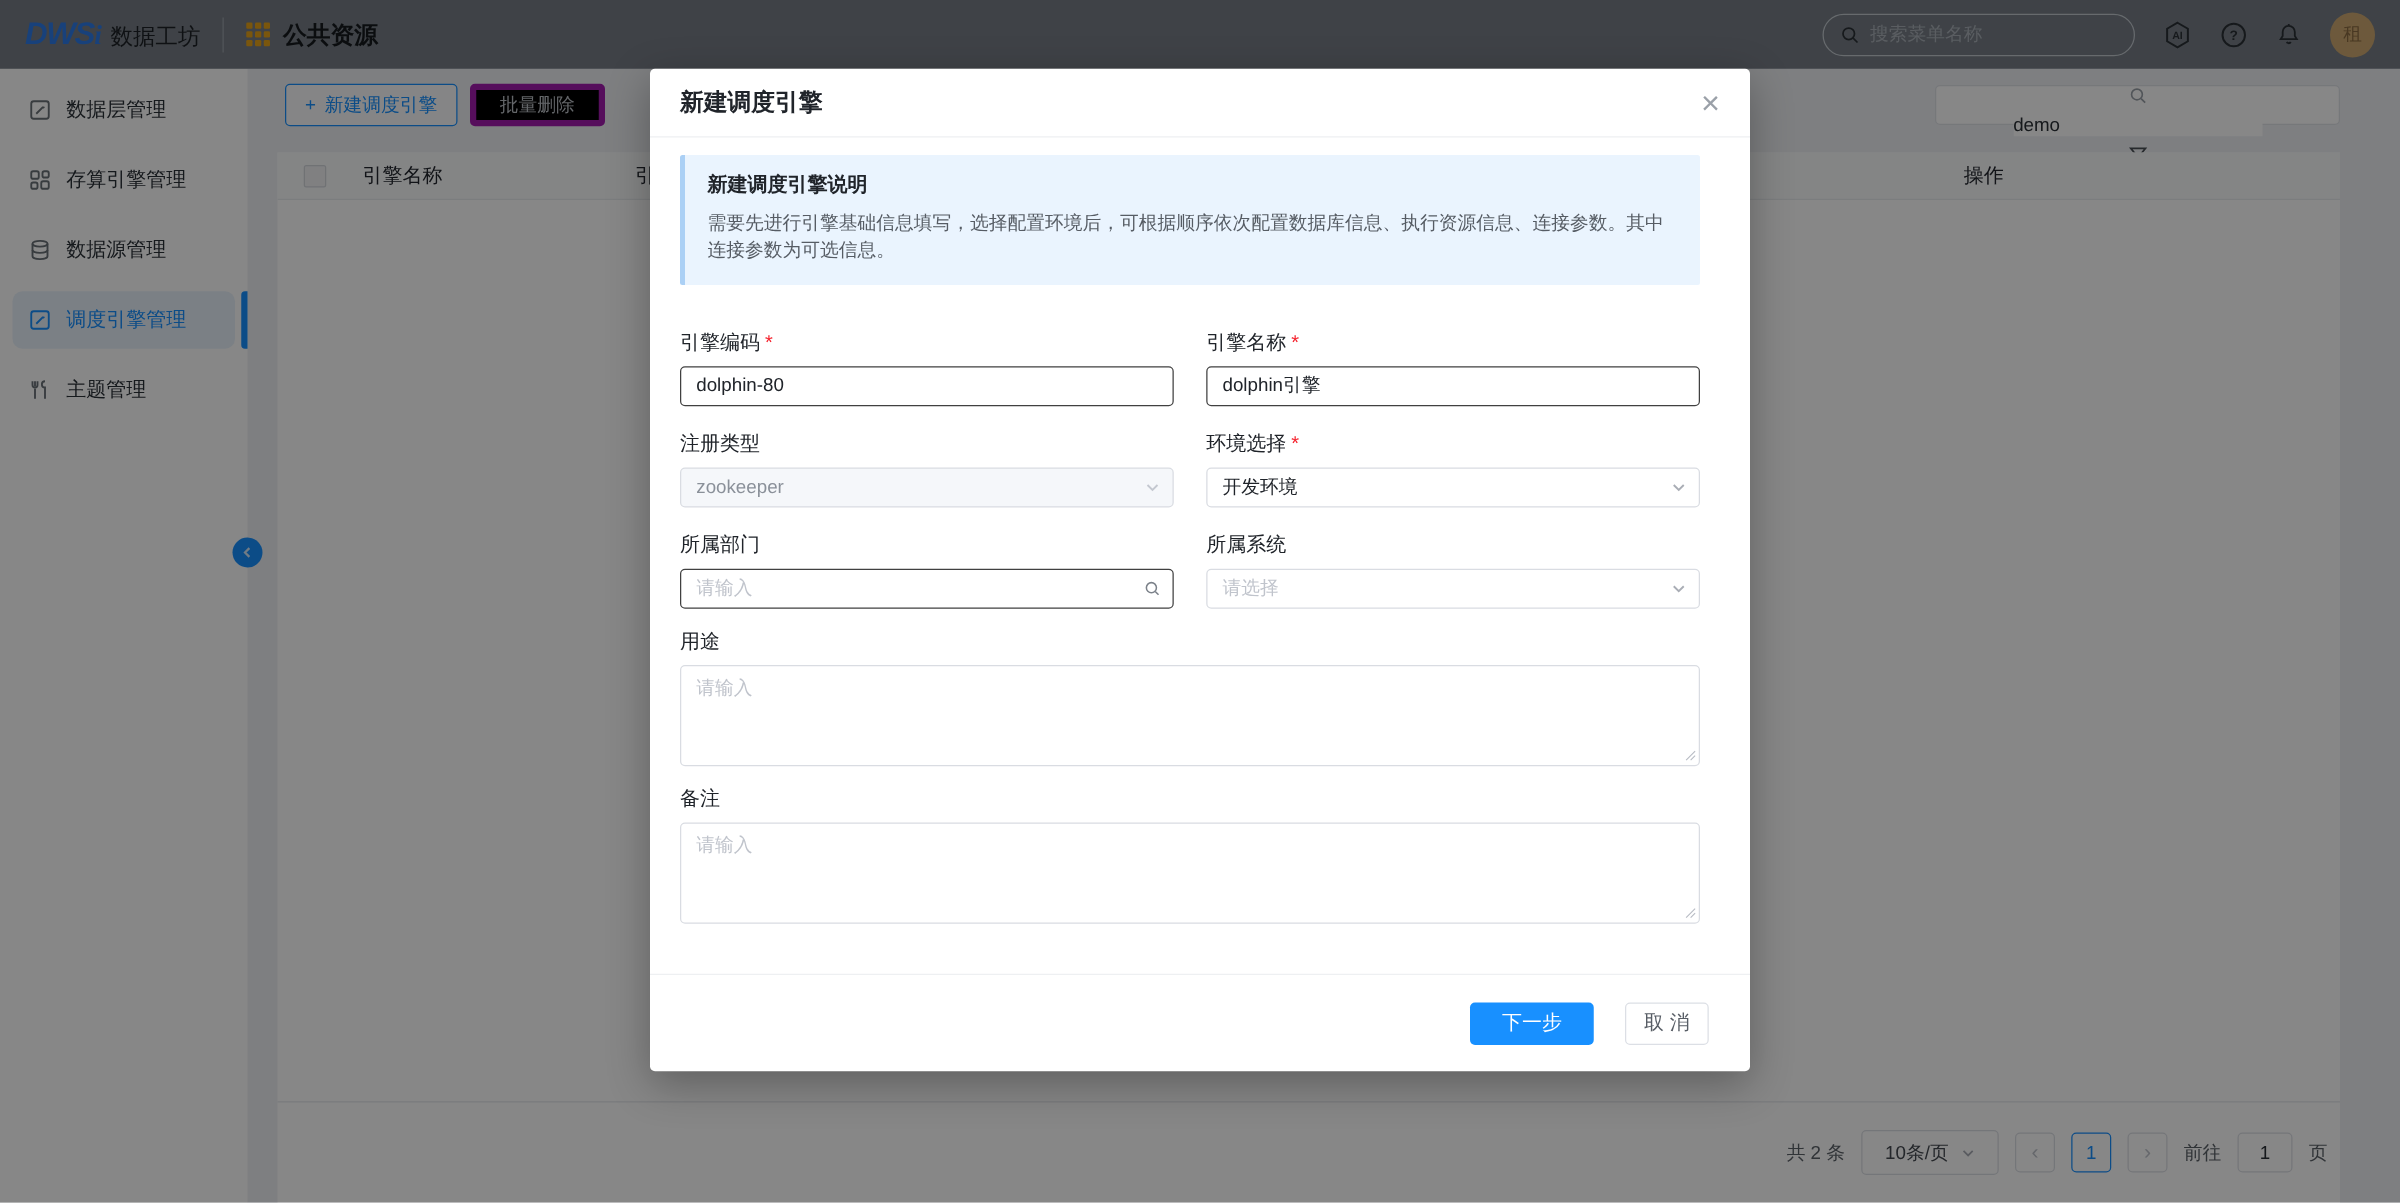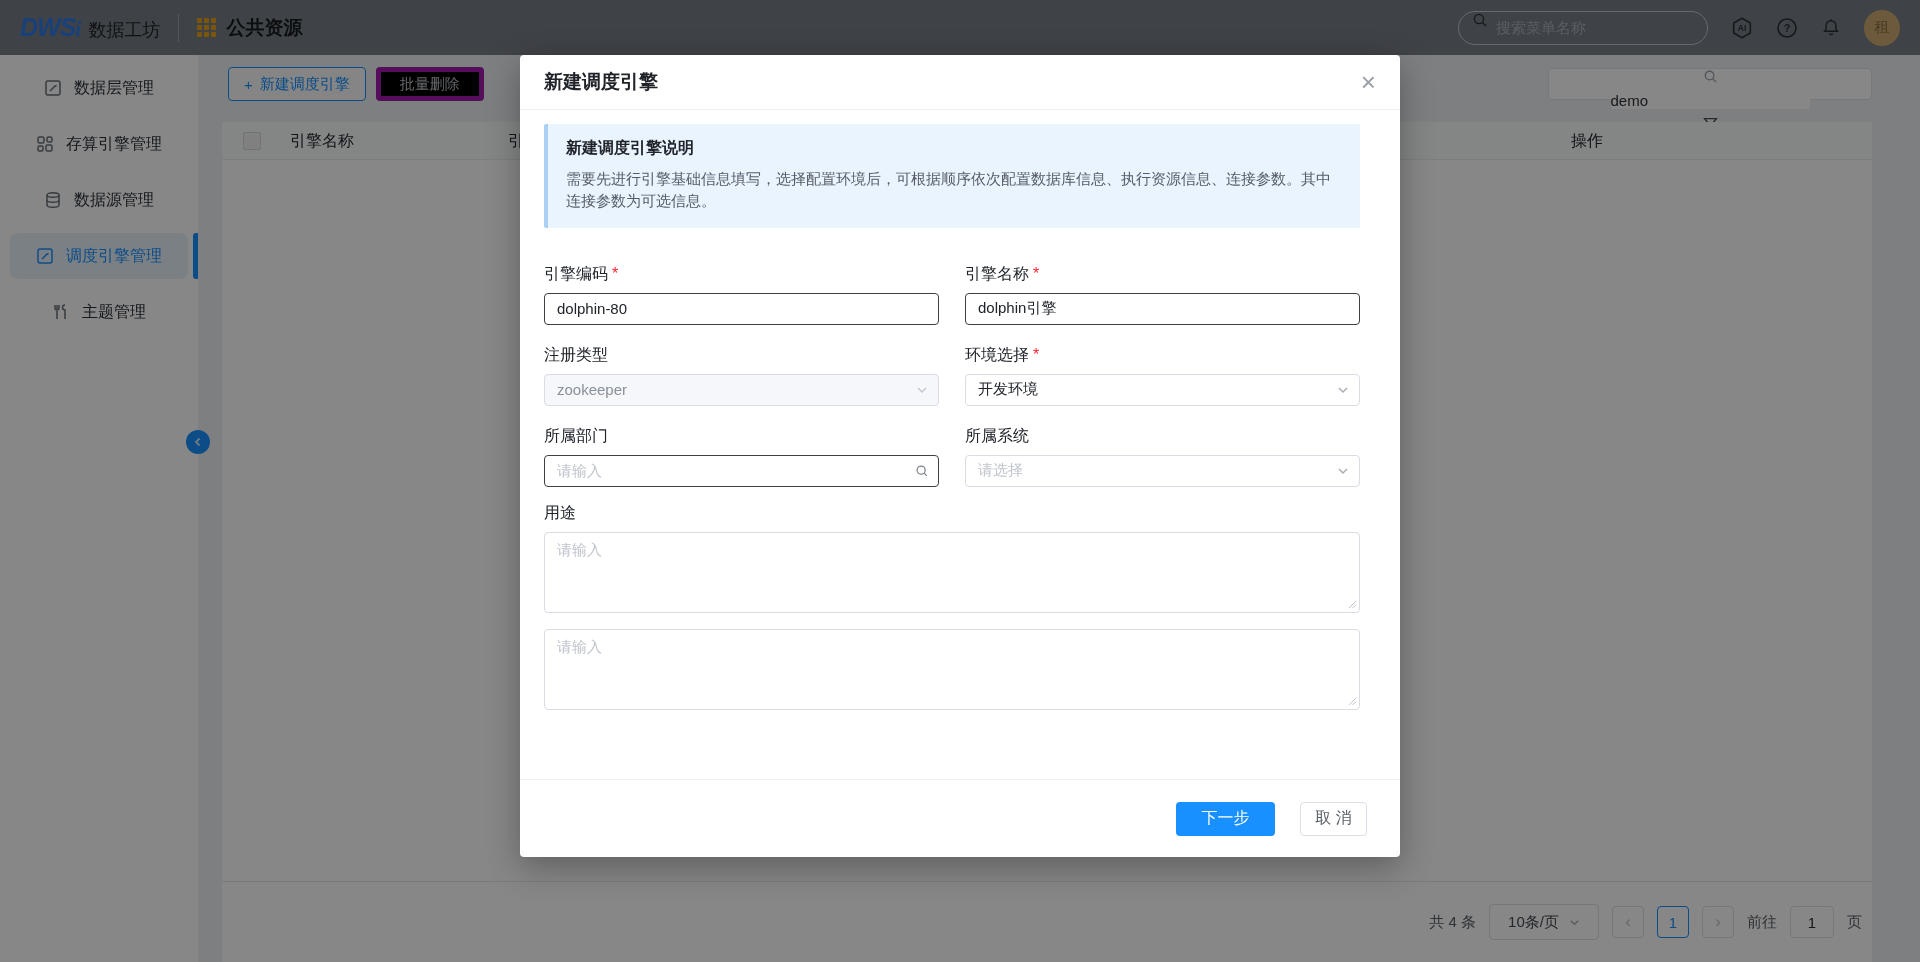--- a/index.html
+++ b/index.html
@@ -13,32 +13,32 @@
   .logo-dws { font-size:25px; font-weight:800; font-style:italic; color:#2e7ce8; letter-spacing:-1px; }
   .logo-i { font-size:22px; font-style:italic; font-family:"Liberation Serif","DejaVu Serif",serif; color:#2e7ce8; font-weight:700; }
   .logo-product { font-size:18px; color:#1d2126; margin-left:7px; font-weight:400; }
   .v-divider { width:1px; height:28px; background:#9ba1a9; margin:0 18px; }
   .app-switch { display:flex; align-items:center; gap:10px; }
   .grid-icon { display:grid; grid-template-columns:repeat(3,5px); grid-auto-rows:5px; gap:2px; cursor:pointer; }
   .grid-icon i { background:#e6a219; border-radius:1px; }
   .app-title { font-size:19px; font-weight:700; color:#15191e; }
   .topbar-right { margin-left:auto; display:flex; align-items:center; gap:22px; }
   .topbar-search { width:250px; height:34px; border:1px solid #c2c8cf; border-radius:17px;
-                   display:flex; padding:0 13px; gap:8px; color:#aab0b8; }
+                   display:flex; align-items:center; padding:0 13px; gap:8px; color:#aab0b8; }
   .topbar-search input { flex:1; border:none; outline:none; background:transparent; font-size:15px; color:#e9ecf0;
                          font-family:inherit; }
   .topbar-search input::placeholder { color:#aab0b8; }
   .tb-icon { color:#2b3036; display:flex; cursor:pointer; }
   .avatar { width:36px; height:36px; border-radius:50%; background:#cfa972; color:#8a6b42;
             display:flex; align-items:center; justify-content:center; font-size:15px; cursor:pointer; }
 
   
   .sidebar { position:absolute; top:55px; left:0; bottom:0; width:198px; background:#ffffff; padding-top:10px; z-index:5; }
   .side-item { height:46px; margin:0 10px 10px; display:flex; align-items:center; gap:12px; padding:0 13px;
-               border-radius:8px; color:#2b3138; font-size:16px; cursor:pointer; position:relative;justify-content:center; }
+               border-radius:8px; color:#2b3138; font-size:16px; cursor:pointer; position:relative; }
   .side-item .sicon { display:flex; color:#6a7178; }
   .side-item.active { background:#e9f2fc; color:#1890ff; }
   .side-item.active .sicon { color:#1890ff; }
   .active-bar { position:absolute; right:0; top:178px; width:5px; height:46px; background:#1890ff; border-radius:3px 0 0 3px; }
   .collapse-toggle { position:absolute; left:186px; top:430px; width:24px; height:24px; border-radius:50%;
                      background:#1890ff; color:#d6e9fb; display:flex; align-items:center; justify-content:center;
                      z-index:8; cursor:pointer; font-size:14px; }
 
   
   .main { position:absolute; left:198px; top:55px; right:0; bottom:0; background:#eef0f4; }
@@ -250,21 +250,21 @@
   </div>
 
   <div class="table-card">
     <div class="t-header">
       <span class="t-check"></span>
       <span class="th-name">引擎名称</span>
       <span class="th-code">引擎编码</span>
       <span class="th-actions">操作</span>
     </div>
     <div class="t-footer">
-      <span>共 4 条</span>
+      <span>共 2 条</span>
       <div class="pg-size">
         <span>10条/页</span>
         <svg width="11" height="11" viewBox="0 0 12 12" fill="none" stroke="#a9adb5" stroke-width="1.5">
             <polyline points="2,4 6,8 10,4"></polyline>
           </svg>
       </div>
       <span class="pg-btn">‹</span>
       <span class="pg-btn pg-current">1</span>
       <span class="pg-btn">›</span>
       <span>前往</span>
@@ -358,20 +358,21 @@
               <svg width="9" height="9" viewBox="0 0 10 10" stroke="currentColor" stroke-width="1" fill="none">
                 <path d="M9 1L1 9M9 5L5 9"></path>
               </svg>
             </span>
         </div>
       </div>
     </div>
 
     <div class="frow area">
       <div class="fcol full">
+        <div class="flabel"><span>备注</span></div>
         <div class="ta-wrap">
           <textarea placeholder="请输入" style=""></textarea>
           <span class="grip">
               <svg width="9" height="9" viewBox="0 0 10 10" stroke="currentColor" stroke-width="1" fill="none">
                 <path d="M9 1L1 9M9 5L5 9"></path>
               </svg>
             </span>
         </div>
       </div>
     </div>

